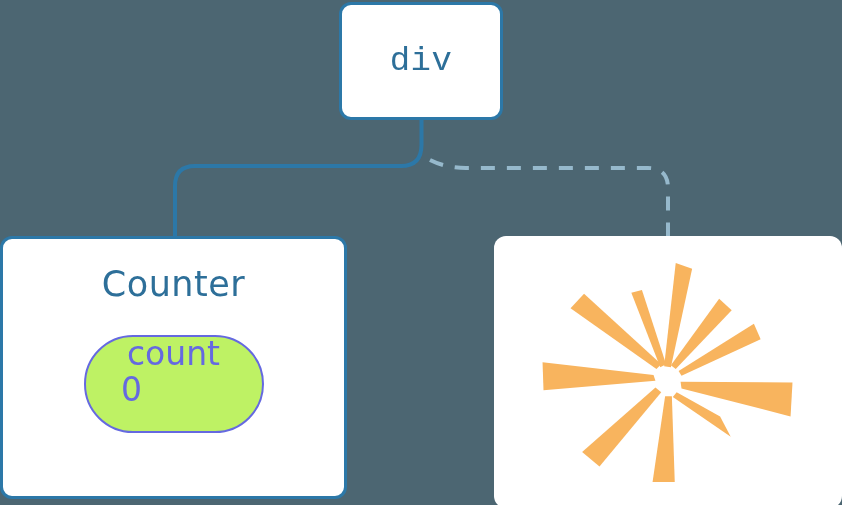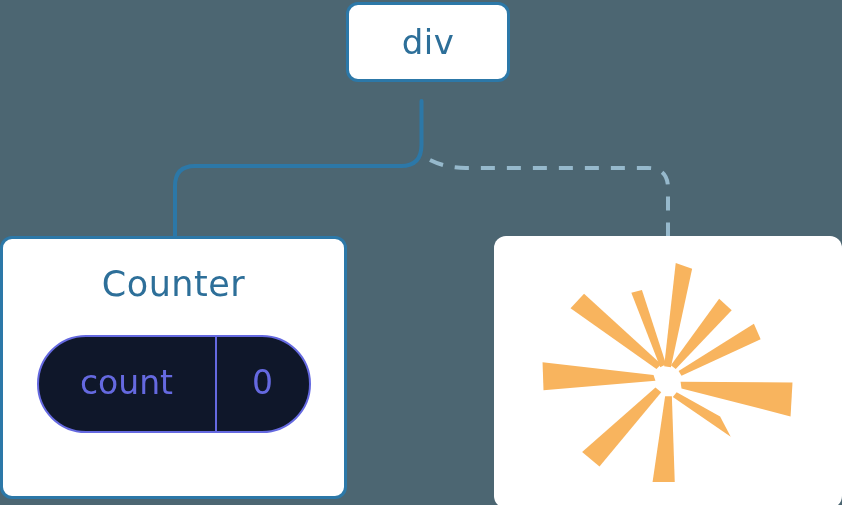--- a/index.html
+++ b/index.html
@@ -31,28 +31,29 @@
   .card {
     position: absolute;
     background: #ffffff;
     box-sizing: border-box;
   }
   .card.bordered {
     border: 3px solid #2c78a8;
   }
   
   #node-div {
-    left: 346px;
+    left: 339px;
     top: 2px;
     width: 164px;
-    height: 80px;
+    height: 118px;
     border-radius: 12px;
     display: flex;
     align-items: center;
     justify-content: center;
+    font-family: Liberation Mono, monospace;
   }
   .node-label {
     color: #2d6f99;
     font-size: 34px;
     font-weight: 400;
     letter-spacing: 0.5px;
     line-height: 1;
   }
   
   #node-counter {
@@ -74,21 +75,22 @@
   }
   
   #state-pill {
     margin-top: 33px;
     display: flex;
     align-items: stretch;
     height: 98px;
     border: 2px solid #6569e0;
     border-radius: 49px;
     box-sizing: border-box;
-    background: #0f172a;
+    background: #bef264;
+    flex-direction: column;
   }
   .pill-cell {
     display: flex;
     align-items: center;
     justify-content: center;
     color: #6569e0;
     font-size: 33px;
     line-height: 1;
   }
   #pill-key {

